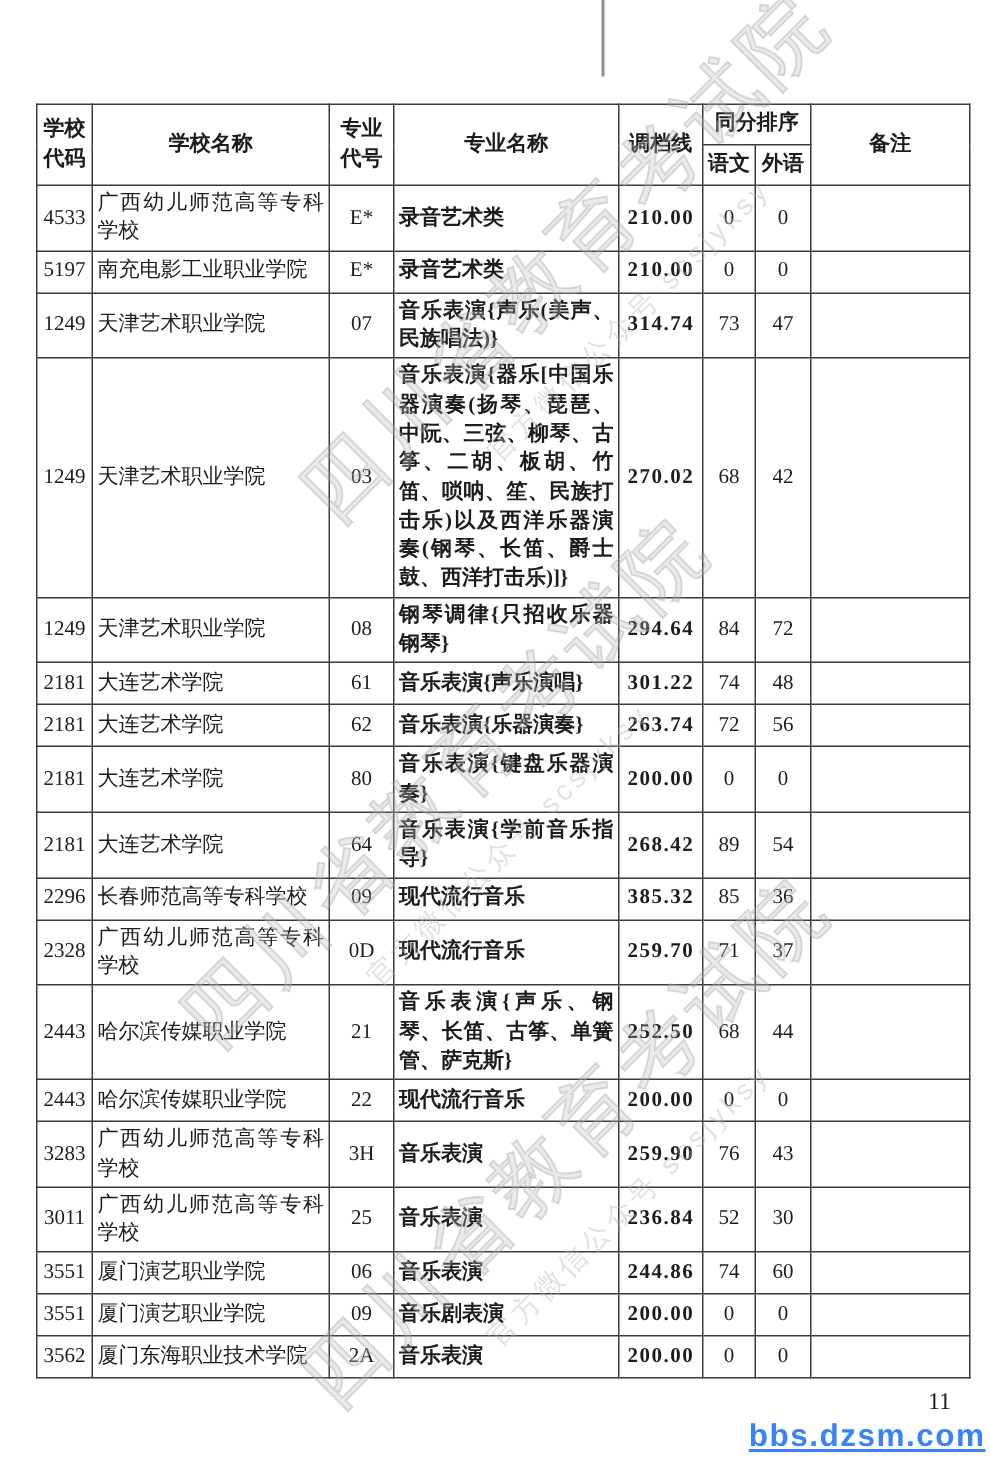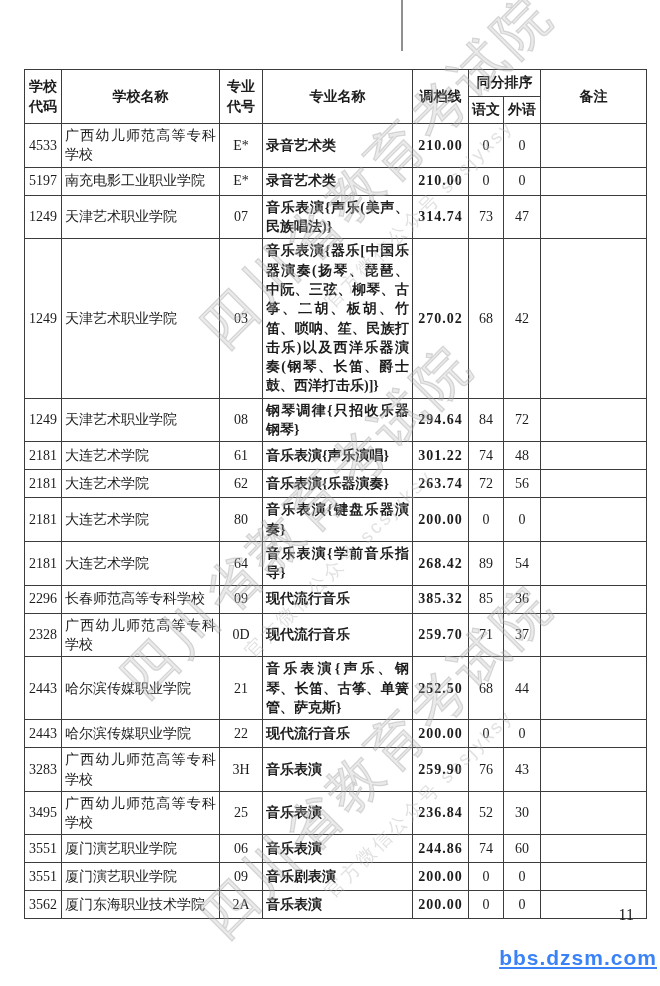--- a/index.html
+++ b/index.html
@@ -37,21 +37,21 @@
     display:block;font-size:54px;letter-spacing:5px;white-space:nowrap;
     color:rgba(185,185,188,0.30);
     -webkit-text-stroke:1.2px rgba(160,160,164,0.38);
   }
   .wm-small{
     display:block;margin-top:10px;font-size:19px;letter-spacing:3px;white-space:nowrap;
     color:rgba(180,180,184,0.40);
   }
   
   .scan-line{position:absolute;left:401px;top:0;width:1.5px;height:51px;background:#909090;}
-  .page-number{position:absolute;right:26px;top:906px;font-size:16px;color:#222;}
+  .page-number{position:absolute;right:26px;top:926px;font-size:16px;color:#222;}
   .site-mark{
     position:absolute;right:3px;top:946px;
     font-family:"Liberation Sans","DejaVu Sans",sans-serif;
     font-weight:bold;font-size:21px;letter-spacing:1px;color:#3b82f6;text-decoration:underline;
   }
 </style>
 </head>
 <body>
 
 <div class="page">
@@ -234,21 +234,21 @@
       <td class="c">3283</td>
       <td class="name">广西幼儿师范高等专科学校</td>
       <td class="c">3H</td>
       <td class="major">音乐表演</td>
       <td class="cutoff">259.90</td>
       <td class="c">76</td>
       <td class="c">43</td>
       <td></td>
     </tr>
         <tr>
-      <td class="c">3495</td>
+      <td class="c">3011</td>
       <td class="name">广西幼儿师范高等专科学校</td>
       <td class="c">25</td>
       <td class="major">音乐表演</td>
       <td class="cutoff">236.84</td>
       <td class="c">52</td>
       <td class="c">30</td>
       <td></td>
     </tr>
         <tr>
       <td class="c">3551</td>

